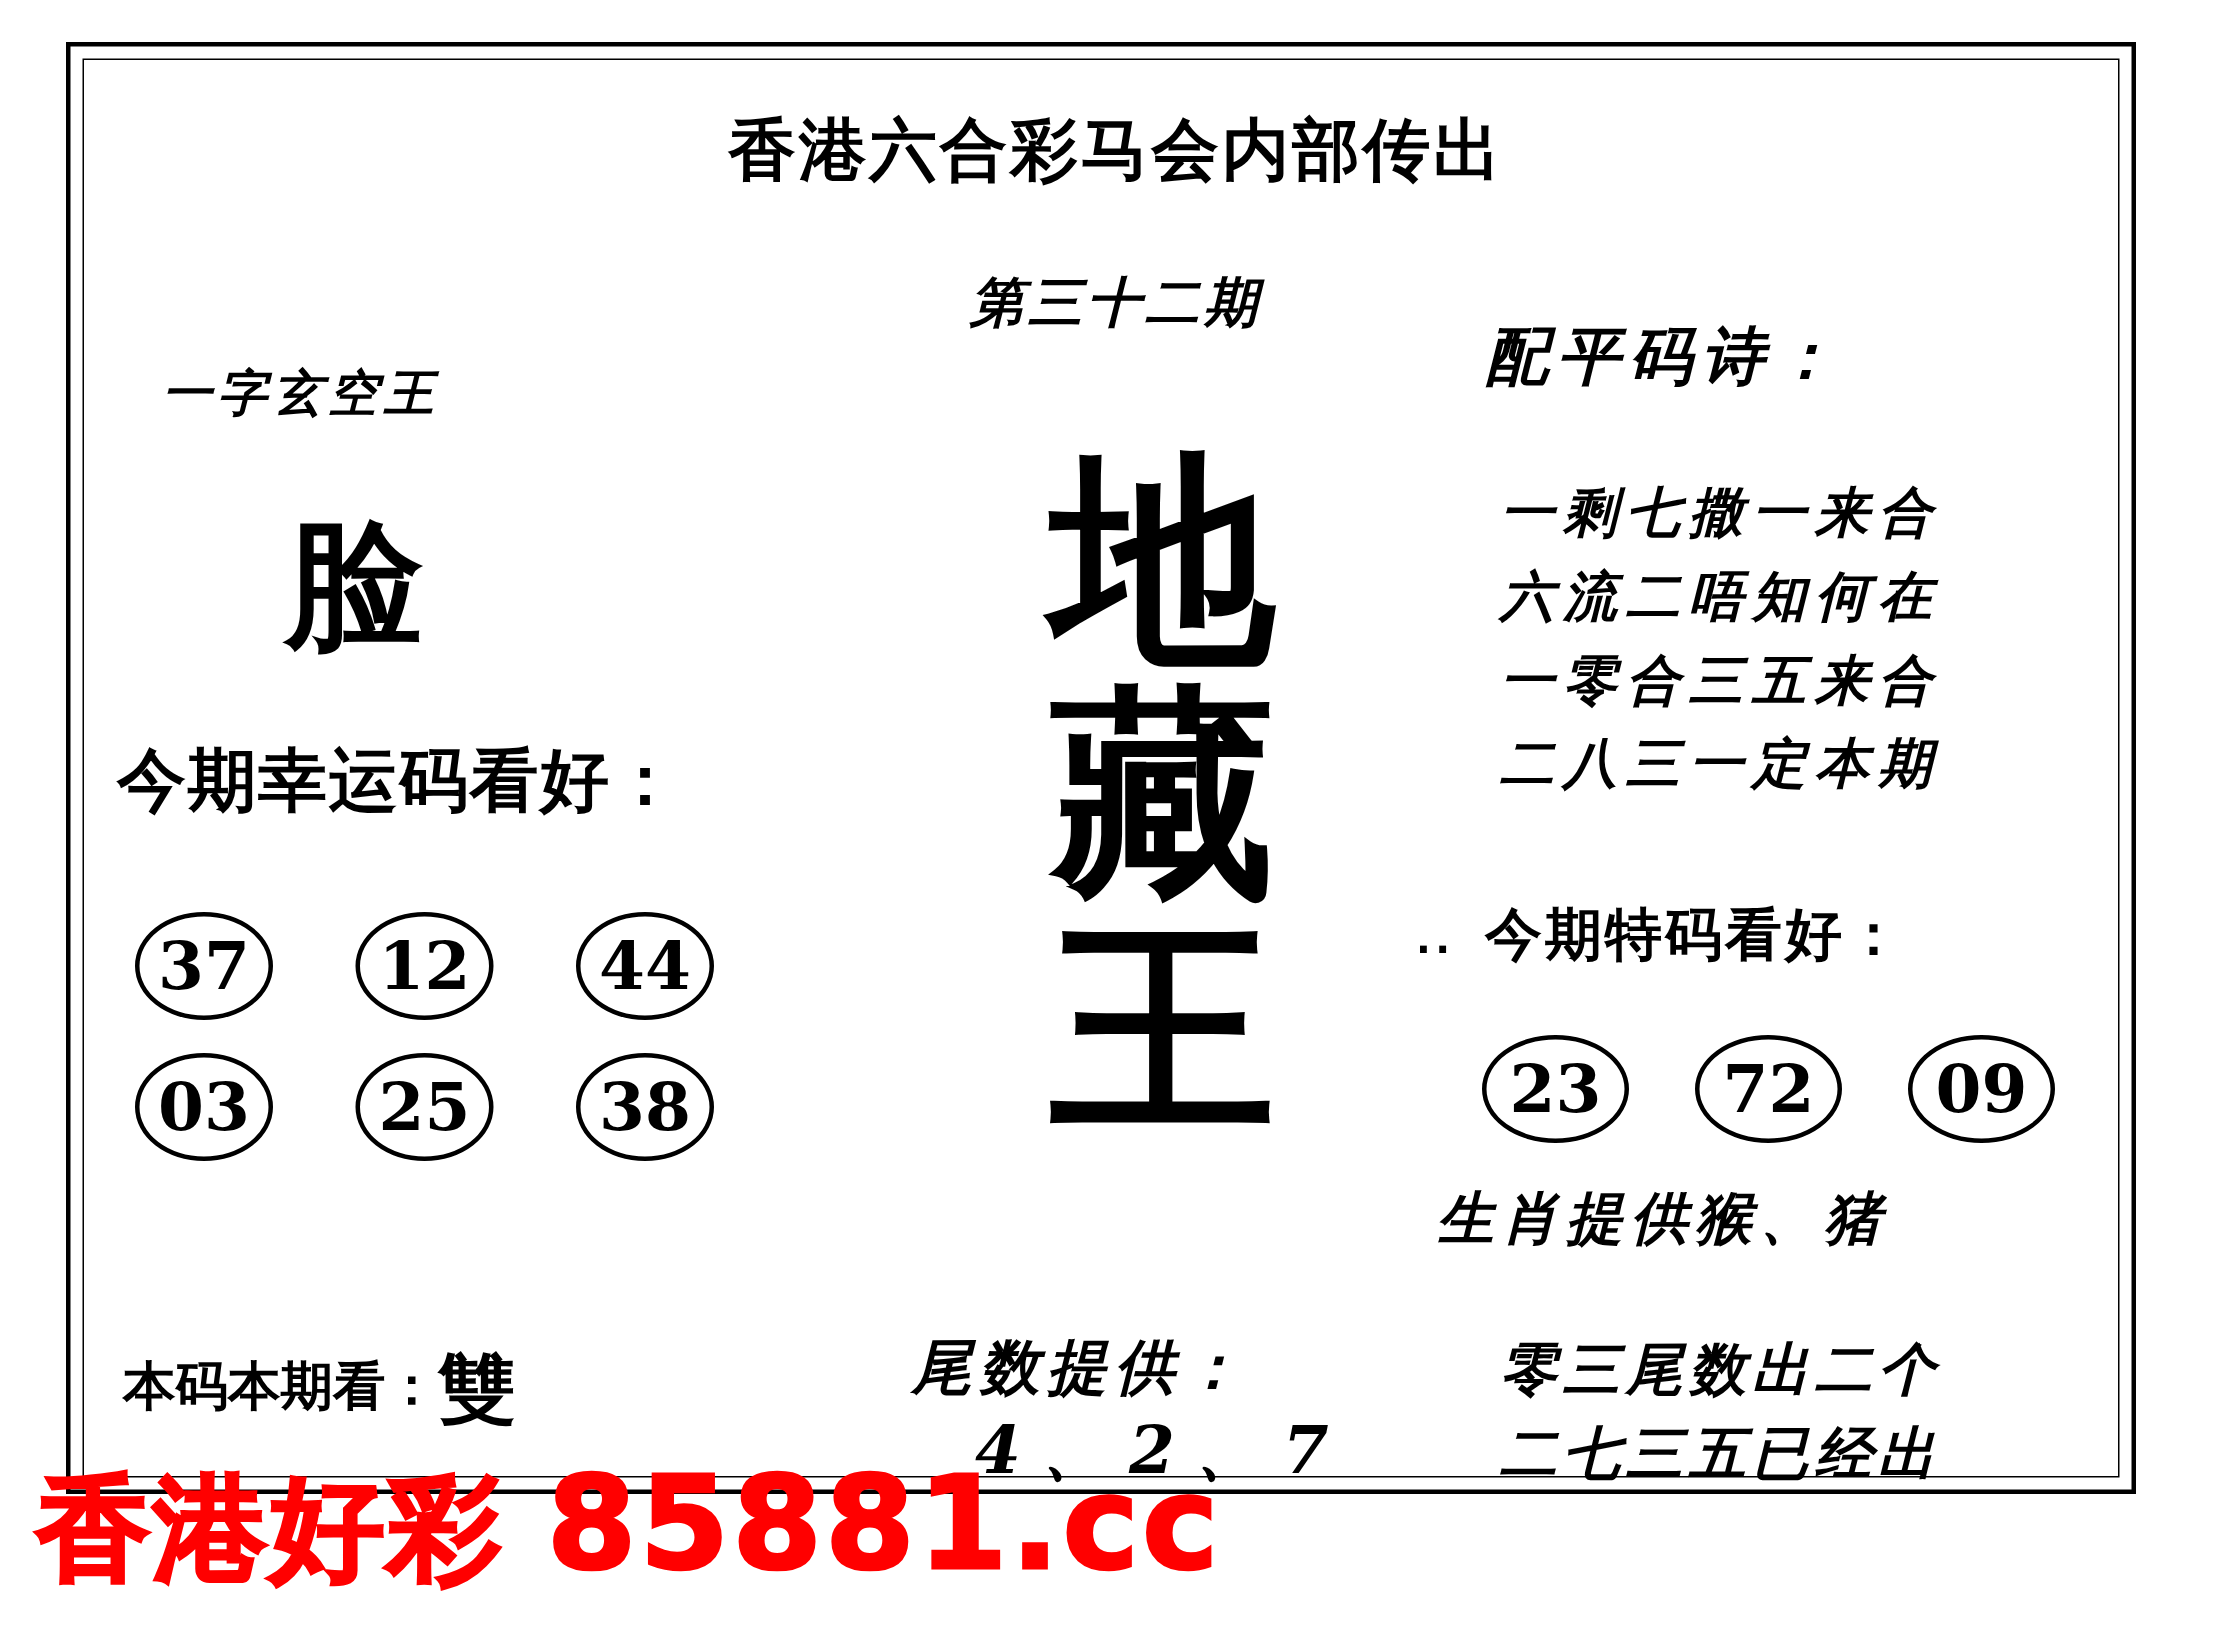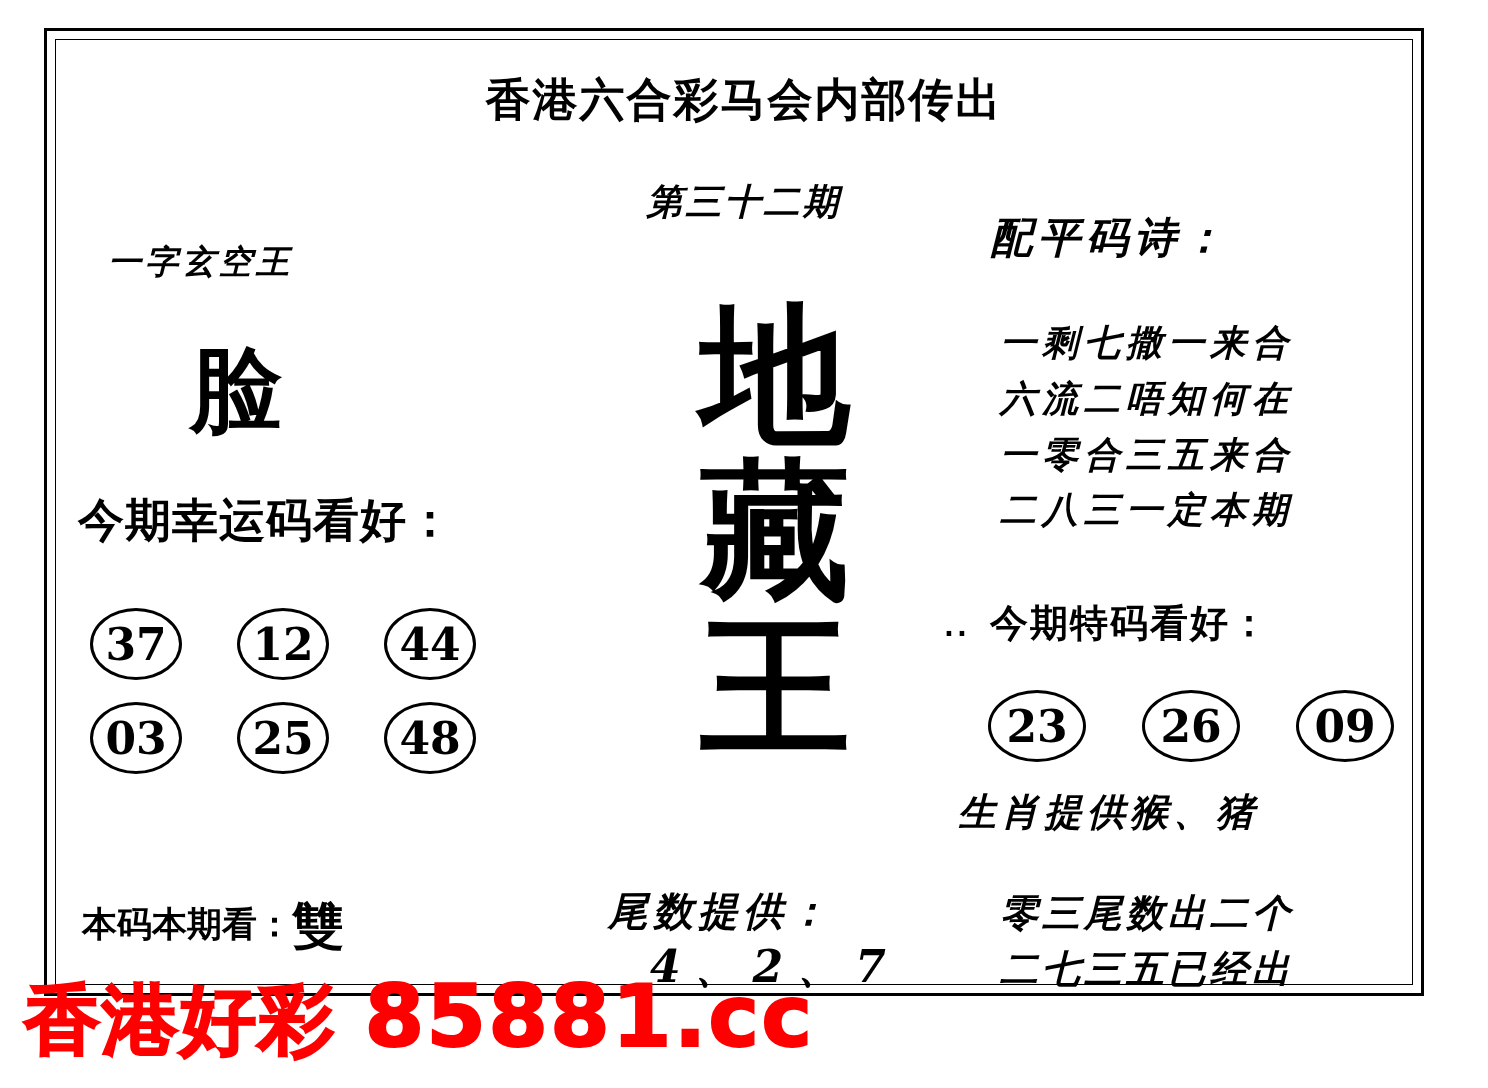--- a/index.html
+++ b/index.html
@@ -228,21 +228,21 @@
     font-size: 26px;
     font-weight: bold;
     color: #000;
     letter-spacing: 3px;
   }
   .special-balls {
     position: absolute;
     left: 988px;
     top: 690px;
     display: flex;
-    gap: 56px;
+    gap: 44px;
     text-align: right;
   }
   .sball {
     width: 98px;
     height: 72px;
     border: 3px solid #000;
     border-radius: 50%;
     display: flex;
     align-items: center;
     justify-content: center;
@@ -326,21 +326,21 @@
 
   <div class="ball-grid">
     <div class="ball-row">
       <div class="ball">37</div>
       <div class="ball">12</div>
       <div class="ball">44</div>
     </div>
     <div class="ball-row">
       <div class="ball">03</div>
       <div class="ball">25</div>
-      <div class="ball">48</div>
+      <div class="ball">38</div>
     </div>
   </div>
 
   <div class="left-bottom">
     <span>本码本期看：</span><span class="double">雙</span>
   </div>
 
   <div class="center-chars">
     <div>地</div>
     <div>藏</div>
@@ -355,21 +355,21 @@
     <div>六流二唔知何在</div>
     <div>一零合三五来合</div>
     <div>二八三一定本期</div>
   </div>
 
   <div class="special-dots">..</div>
   <div class="special-label">今期特码看好：</div>
 
   <div class="special-balls">
     <div class="sball">23</div>
-    <div class="sball">26</div>
+    <div class="sball">72</div>
     <div class="sball">09</div>
   </div>
 
   <div class="zodiac">生肖提供猴、猪</div>
   <div class="right-note1">零三尾数出二个</div>
   <div class="right-note2">二七三五已经出</div>
 
   <div class="watermark">
     <span>香港好彩</span>
     <span class="wm-num">85881.cc</span>

